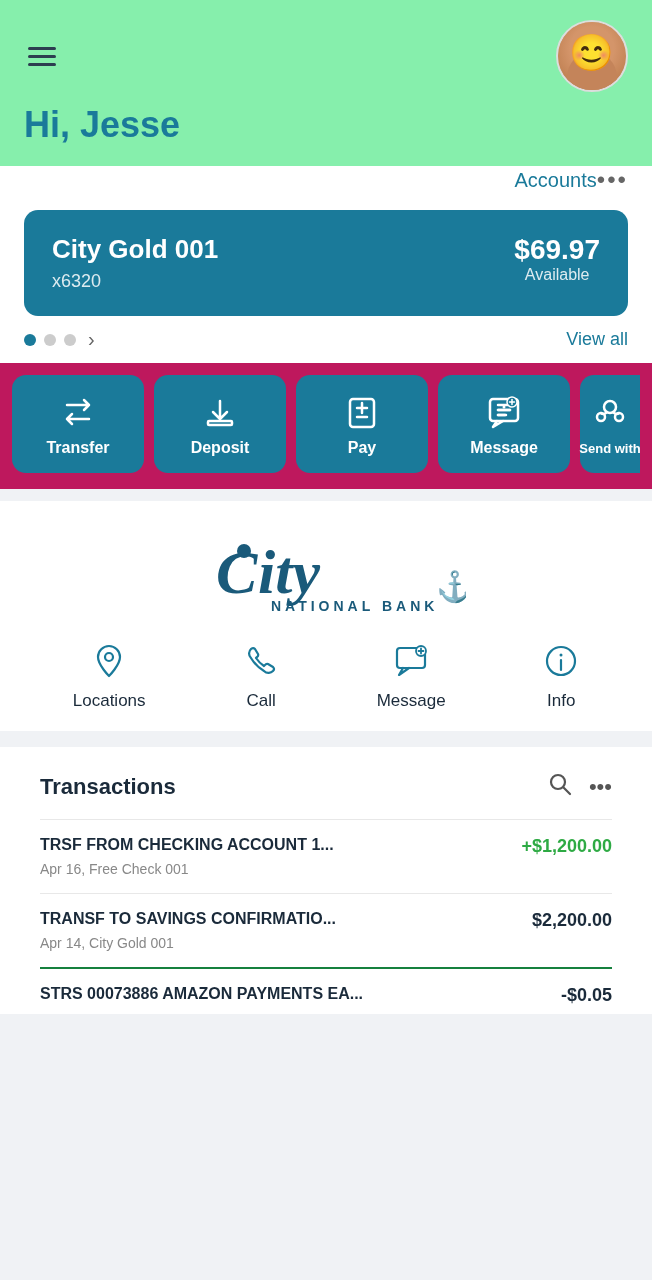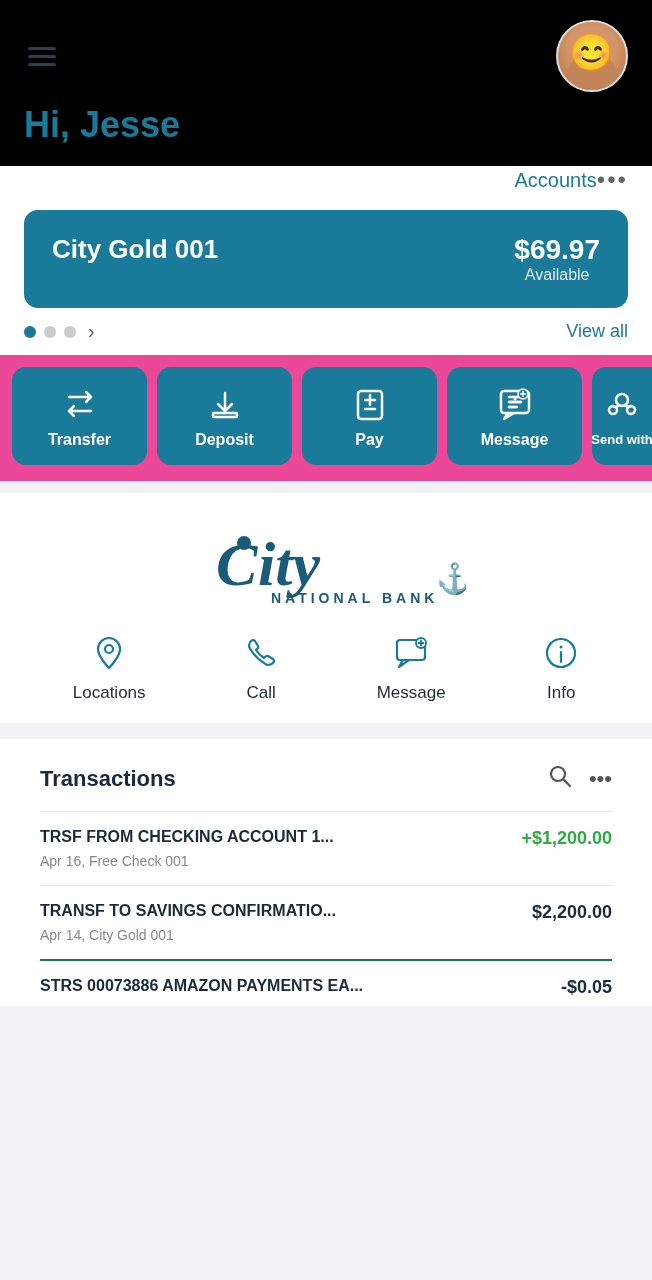--- a/index.html
+++ b/index.html
@@ -7,21 +7,21 @@
     body {
       font-family: -apple-system, BlinkMacSystemFont, 'Segoe UI', sans-serif;
       background: #f0f2f5;
       width: 652px;
       min-height: 1280px;
       overflow-x: hidden;
     }
 
     
     .header {
-      background: #000000;
+      background: #86efac;
       padding: 20px 24px 16px;
     }
     .header-top {
       display: flex;
       justify-content: space-between;
       align-items: center;
       margin-bottom: 12px;
     }
     .hamburger-icon {
       display: flex;
@@ -170,21 +170,21 @@
     }
     .view-all {
       font-size: 18px;
       color: #1a7a9a;
       cursor: pointer;
       font-weight: 500;
     }
 
     
     .actions-row {
-      background: #ec4899;
+      background: #be185d;
       padding: 8px 0 12px;
       display: flex;
       gap: 0;
       overflow: hidden;
     }
     .action-btn {
       flex: 1;
       display: flex;
       flex-direction: column;
       align-items: center;
@@ -194,22 +194,23 @@
       border-radius: 14px;
       padding: 18px 10px 16px;
       cursor: pointer;
       min-width: 0;
     }
     .action-btn:first-child {
       margin-left: 12px;
     }
     .action-btn.partial {
       flex: 0 0 60px;
-      margin-right: 0;
+      margin-right: 12px;
       border-radius: 14px 0 0 14px;
+      justify-content: space-between;
     }
     .action-icon {
       color: #fff;
       margin-bottom: 8px;
       display: flex;
       align-items: center;
       justify-content: center;
     }
     .action-icon svg {
       width: 38px;
@@ -352,20 +353,21 @@
 
 <div class="accounts-header">
   <span class="accounts-label">Accounts</span>
   <span class="more-dots">•••</span>
 </div>
 
 <div class="account-card-container">
   <div class="account-card">
     <div class="account-info">
       <div class="account-name">City Gold 001</div>
+      <div class="account-number">x6320</div>
     </div>
     <div class="account-balance">
       <div class="balance-amount">$69.97</div>
       <div class="balance-label">Available</div>
     </div>
   </div>
 </div>
 
 <div class="card-navigation">
   <div class="dots-row">

